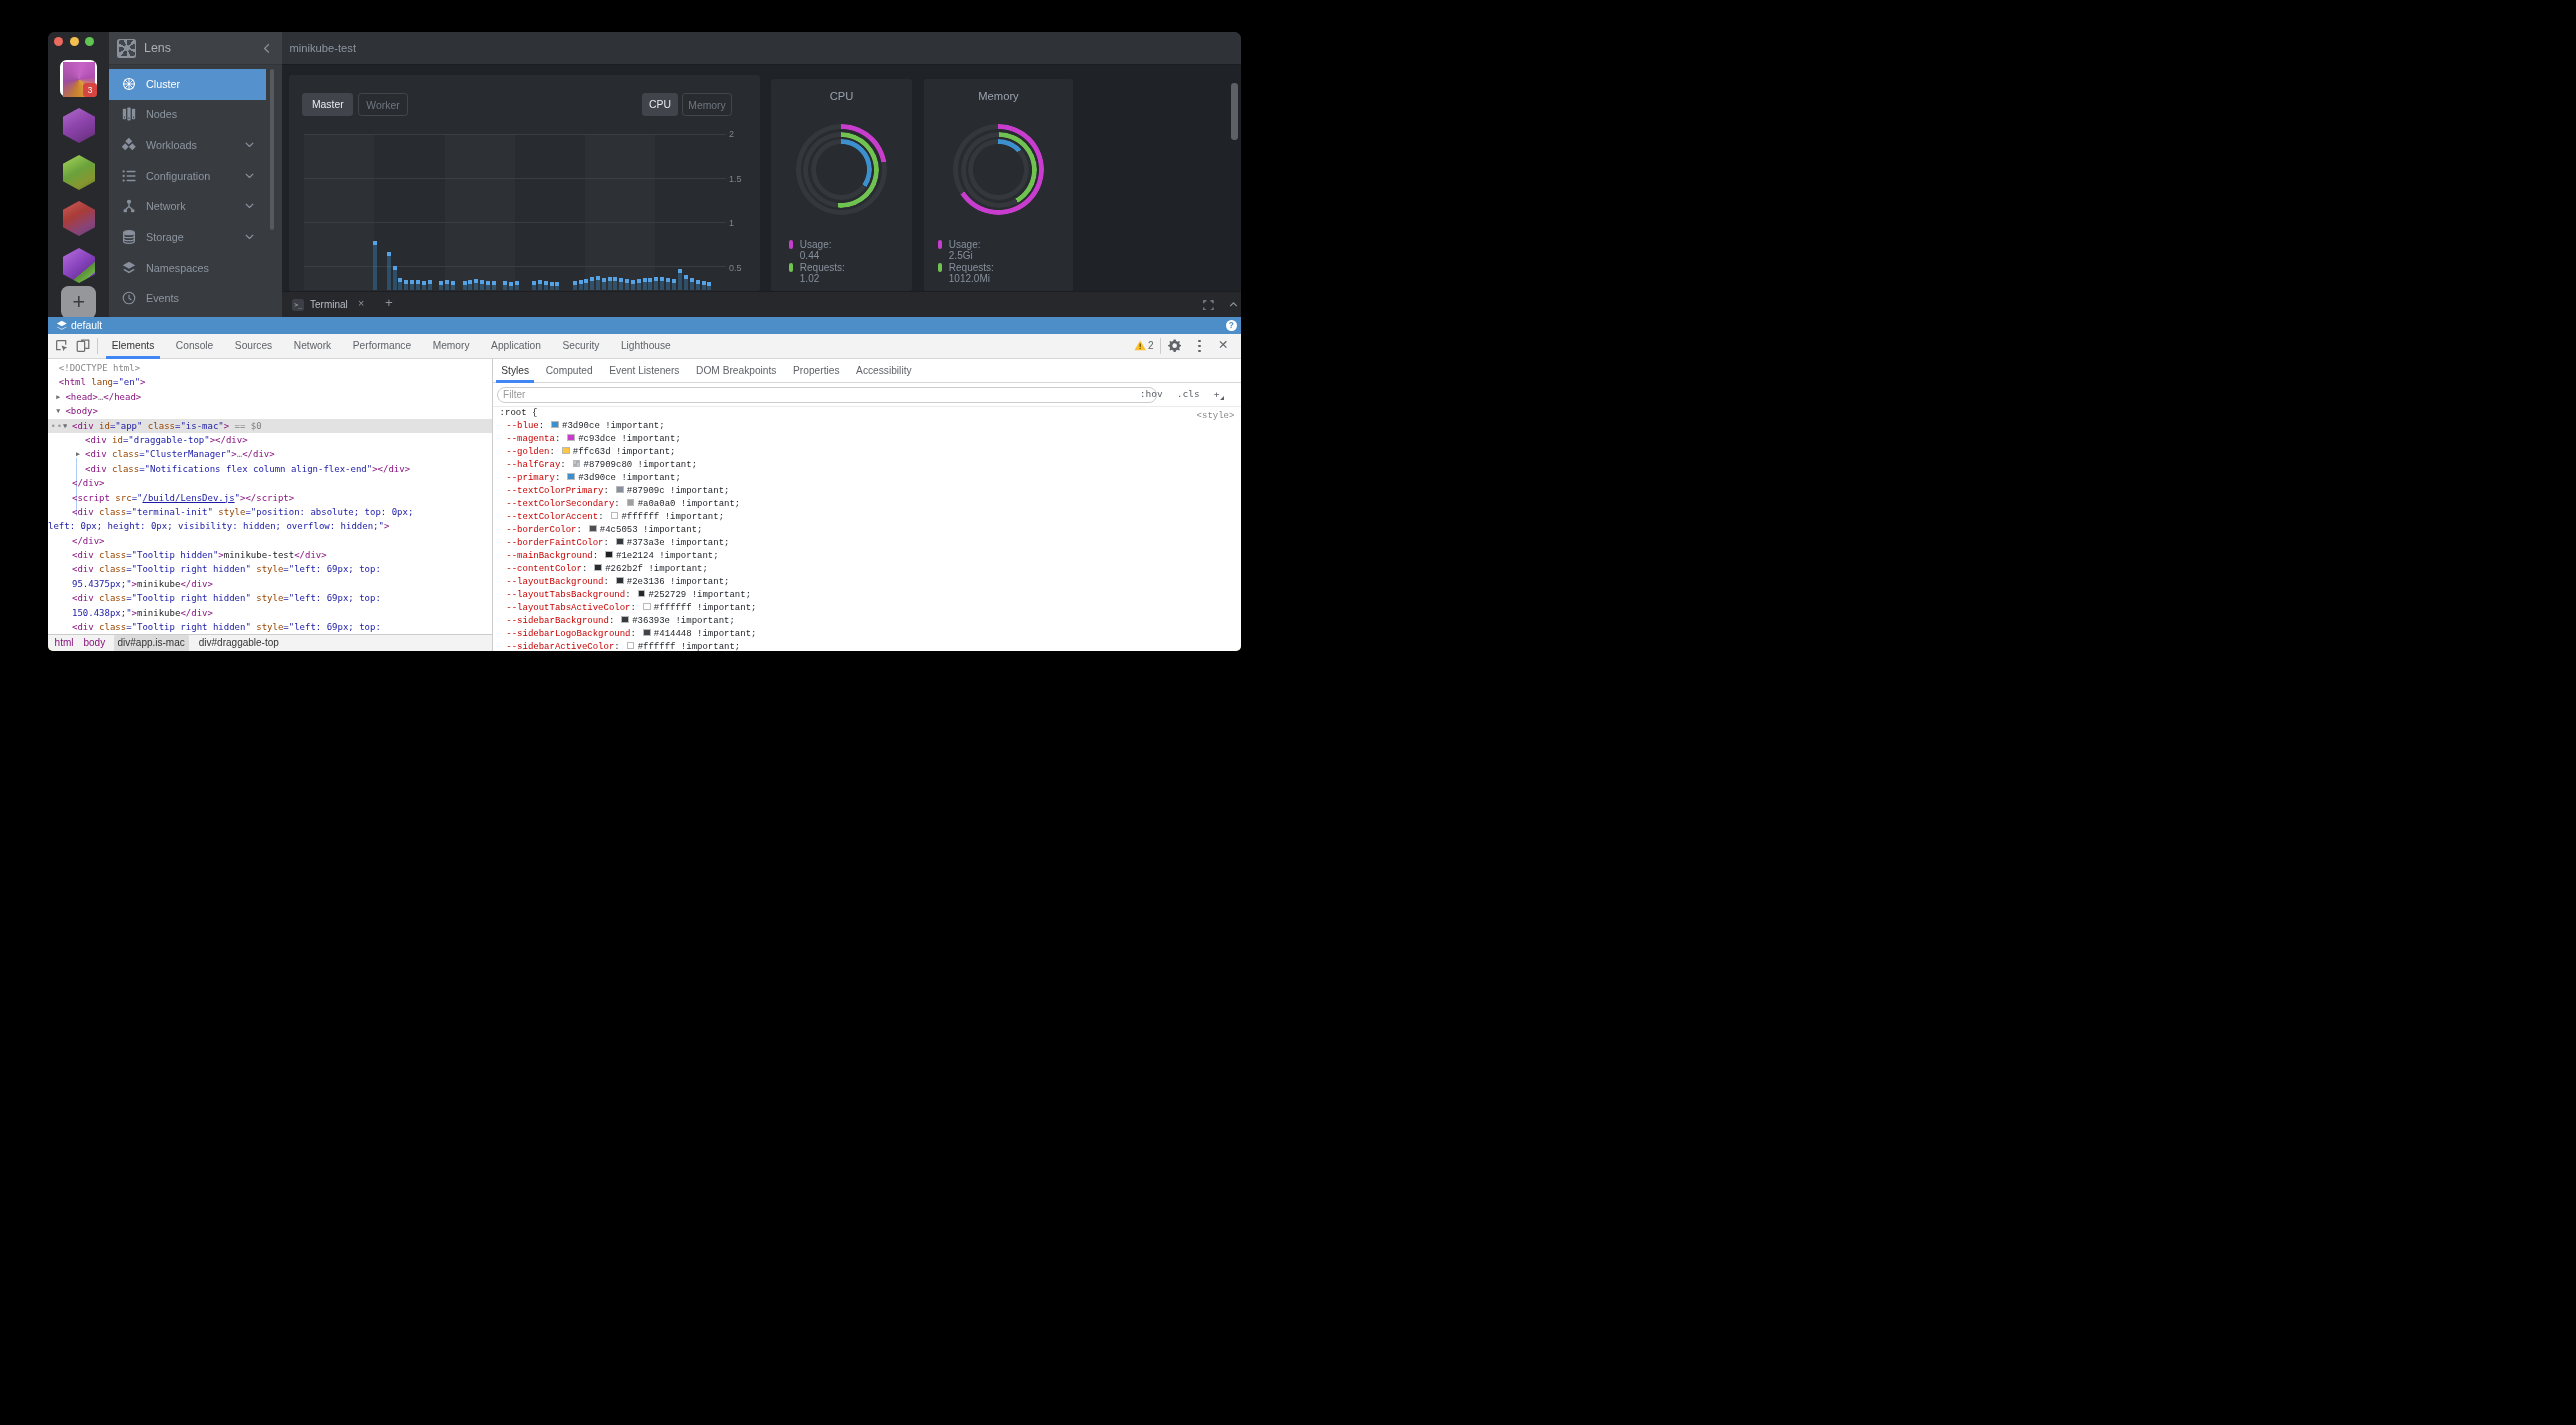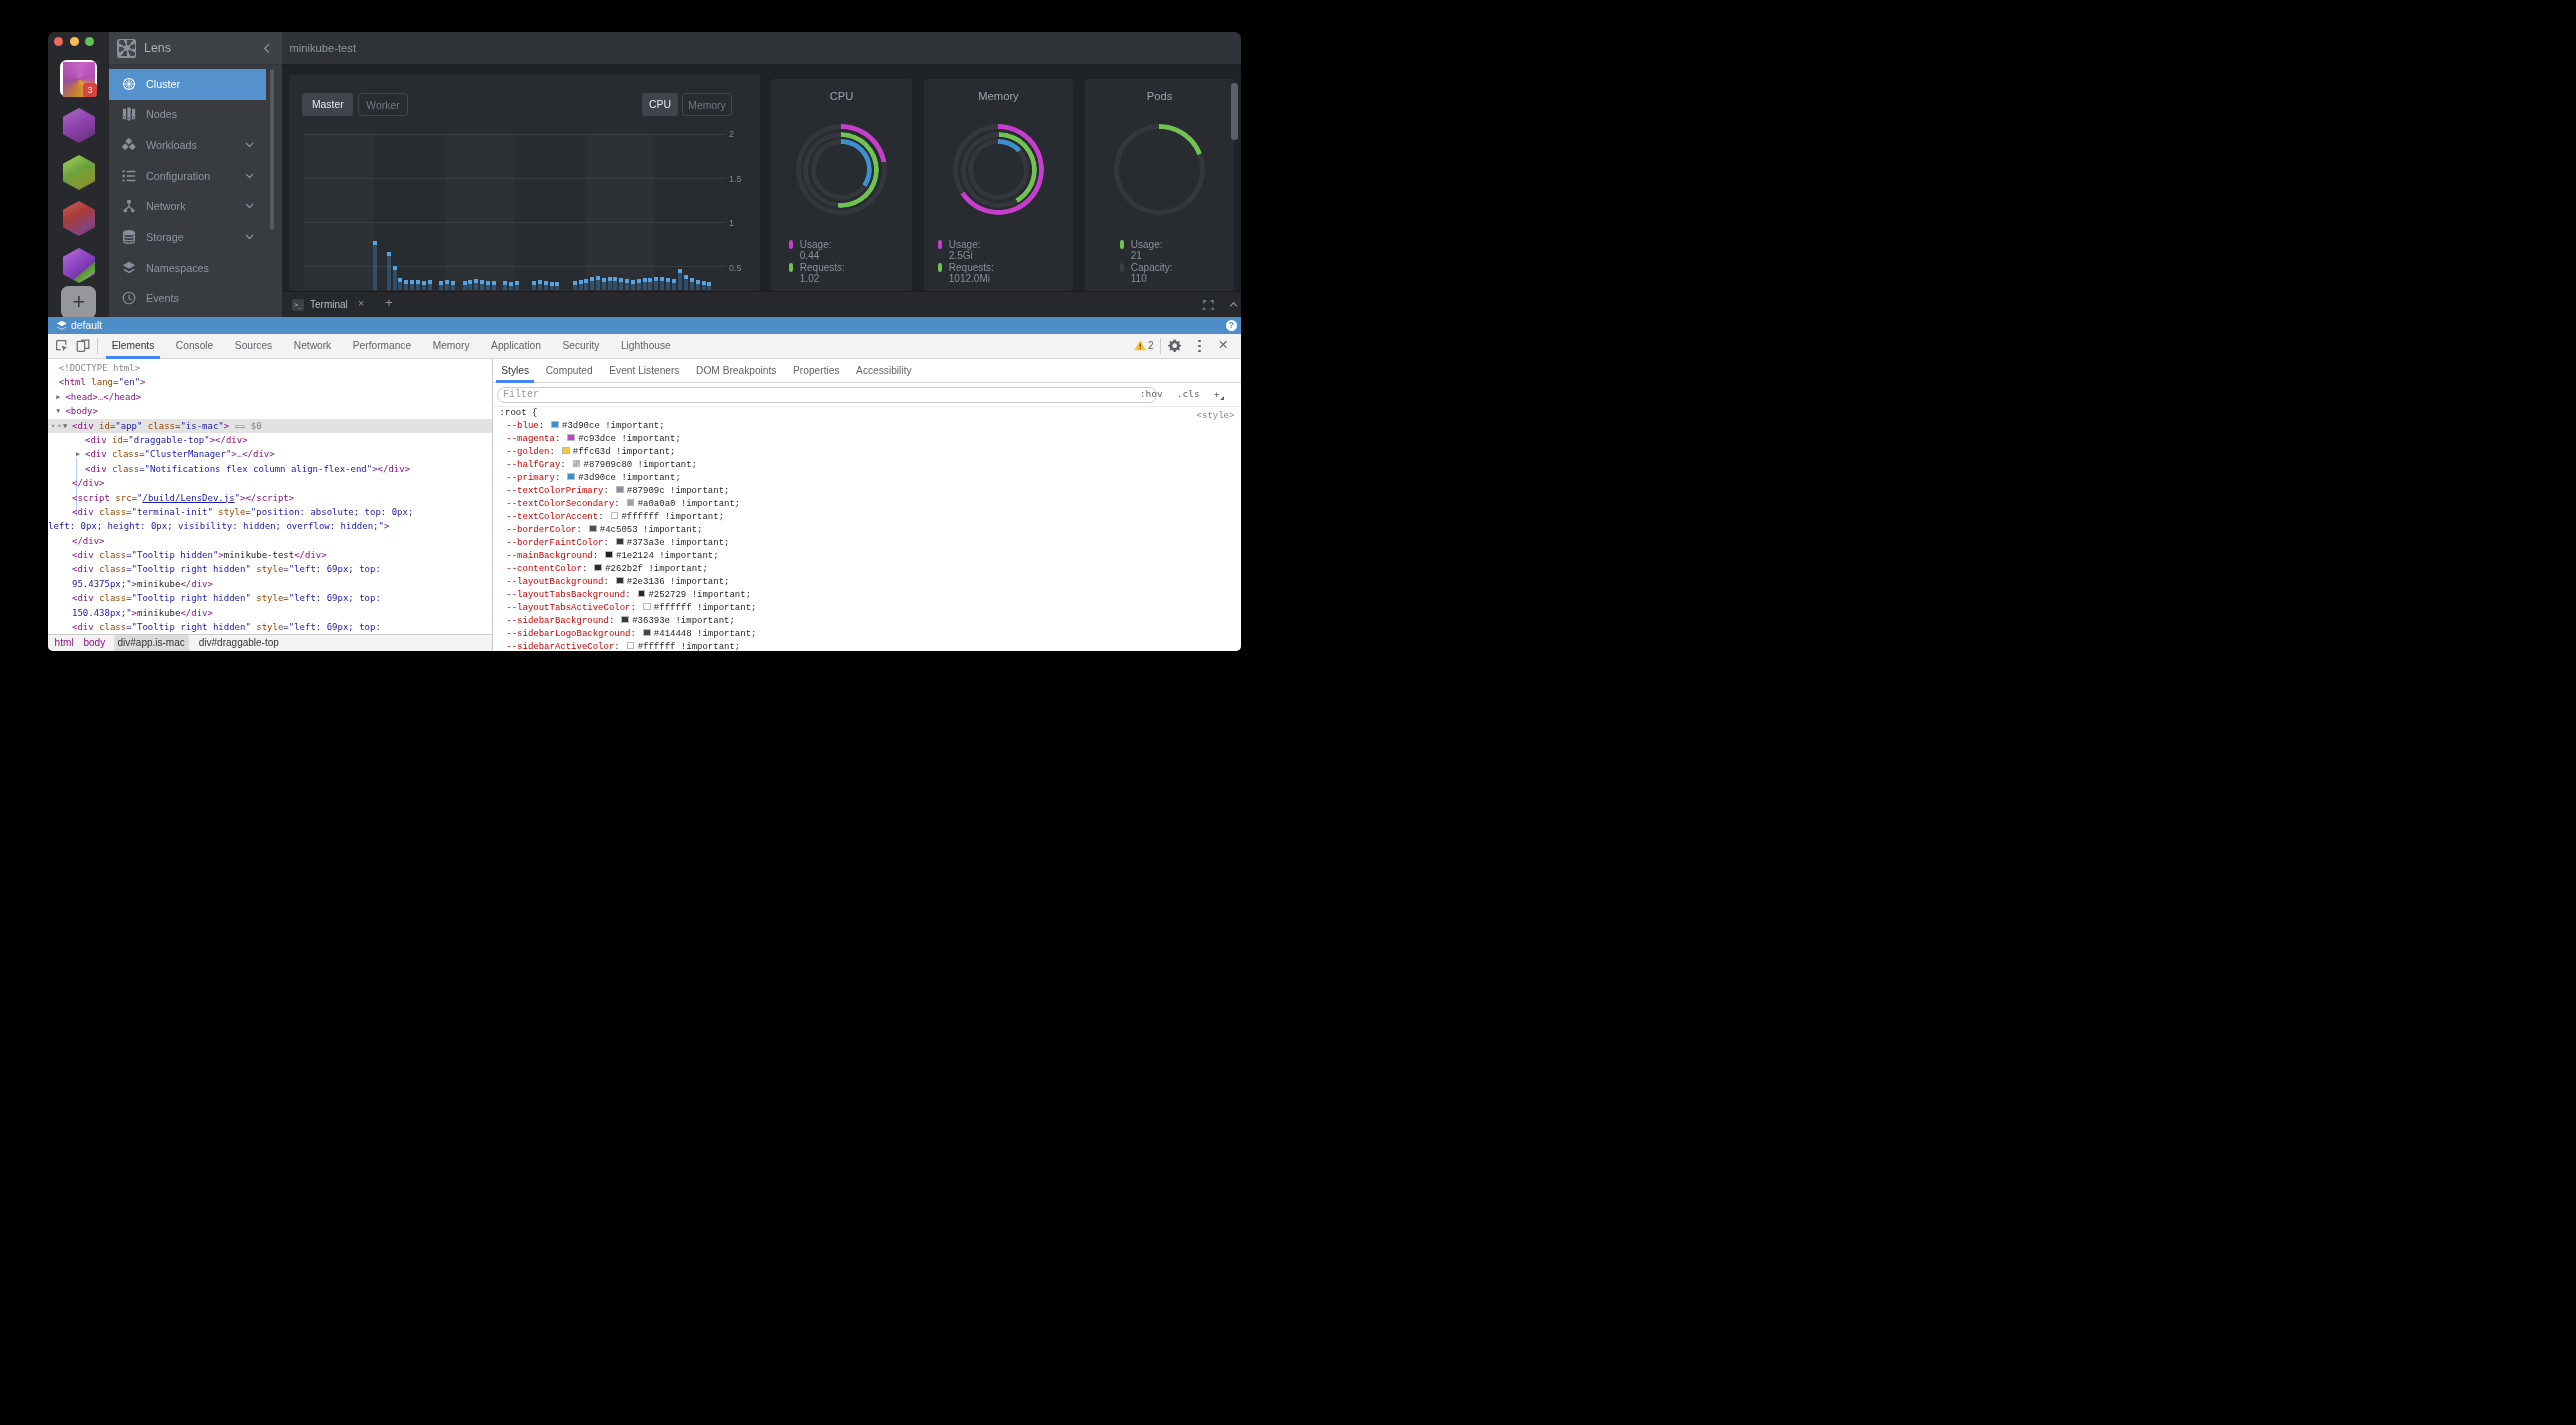--- a/index.html
+++ b/index.html
@@ -126,21 +126,21 @@
   #dt-divider{position:absolute;left:444px;top:24.5px;width:0.8px;height:293px;background:#ccc;}
 
   
   #st-pane{position:absolute;left:445px;top:24.5px;width:748px;height:293px;background:#fff;overflow:hidden;}
   #st-tabs{position:absolute;left:0;top:0;width:100%;height:24px;border-bottom:0.8px solid #d6d6d6;display:flex;padding-left:3.3px;}
   .st-tab{height:24px;line-height:23px;padding:0 5px;margin-right:6.6px;font-size:10.2px;color:#5f6368;position:relative;white-space:nowrap;}
   .st-tab.active{color:#333;}
   .st-tab.active::after{content:"";position:absolute;left:0;right:0;bottom:0;height:2.1px;background:#4285f4;}
   #st-filter-row{position:absolute;left:0;top:24px;width:100%;height:24.5px;border-bottom:0.8px solid #ebebeb;}
   #st-filter{position:absolute;left:4.1px;top:4.1px;width:660px;height:16px;border:0.8px solid #ccc;border-radius:8px;
-    font-size:10px;padding:0 5px;color:#333;outline:none;font-family:Liberation Mono, monospace;}
+    font-size:10px;padding:0 5px;color:#333;outline:none;}
   #st-filter::placeholder{color:#999;}
   #st-controls{position:absolute;right:21.6px;top:5px;font-size:9.5px;color:#5f6368;font-family:"DejaVu Sans Mono",monospace;}
   #st-controls span{margin-left:8.3px;}
   #st-plus{position:relative;}
   #st-plus::after{content:"";position:absolute;right:-4.1px;bottom:-1.7px;border-left:4.1px solid transparent;border-bottom:4.1px solid #5f6368;}
   #st-content{position:absolute;left:0;top:48px;width:100%;height:244px;overflow:hidden;
     font-family:Liberation Mono, monospace;font-size:9px;}
   #st-selector{position:relative;height:13px;line-height:13px;padding-left:6.6px;color:#222;}
   #st-source{position:absolute;right:6.6px;top:3.3px;color:#888;}
   .srow{height:13px;line-height:13px;padding-left:13.3px;white-space:pre;}
@@ -508,34 +508,20 @@
       <div class="legend-row" style="top: 160px; left: 14px;">
         <span class="legend-swatch" style="background: rgb(201, 61, 206);"></span>
         <span class="lt">Usage: 2.5Gi</span>
       </div>
       <div class="legend-row" style="top: 183px; left: 14px;">
         <span class="legend-swatch" style="background: rgb(113, 195, 81);"></span>
         <span class="lt">Requests: 1012.0Mi</span>
       </div>
     </div>
 
-    <div class="card" id="pods-card">
-      <div class="donut-title">Pods</div>
-      <div class="donut">
-          <div class="ring" style="height: 91px; width: 91px; left: 29px; top: 45px; background: conic-gradient(rgb(113, 195, 81) 0deg, rgb(113, 195, 81) 69deg, rgb(52, 56, 61) 69deg, rgb(52, 56, 61) 360deg);"></div>
-        </div>
-      <div class="legend-row" style="top: 160px; left: 35px;">
-        <span class="legend-swatch" style="background: rgb(113, 195, 81);"></span>
-        <span class="lt">Usage: 21</span>
-      </div>
-      <div class="legend-row" style="top: 183px; left: 35px;">
-        <span class="legend-swatch" style="background: rgb(60, 64, 69);"></span>
-        <span class="lt">Capacity: 110</span>
-      </div>
-    </div>
 
     <div id="content-scroll"></div>
   </div>
 
   <div id="termbar">
     <div id="term-icon">&gt;_</div>
     <div id="term-label">Terminal</div>
     <div id="term-close">×</div>
     <div id="term-add">+</div>
     <div id="term-expand">

